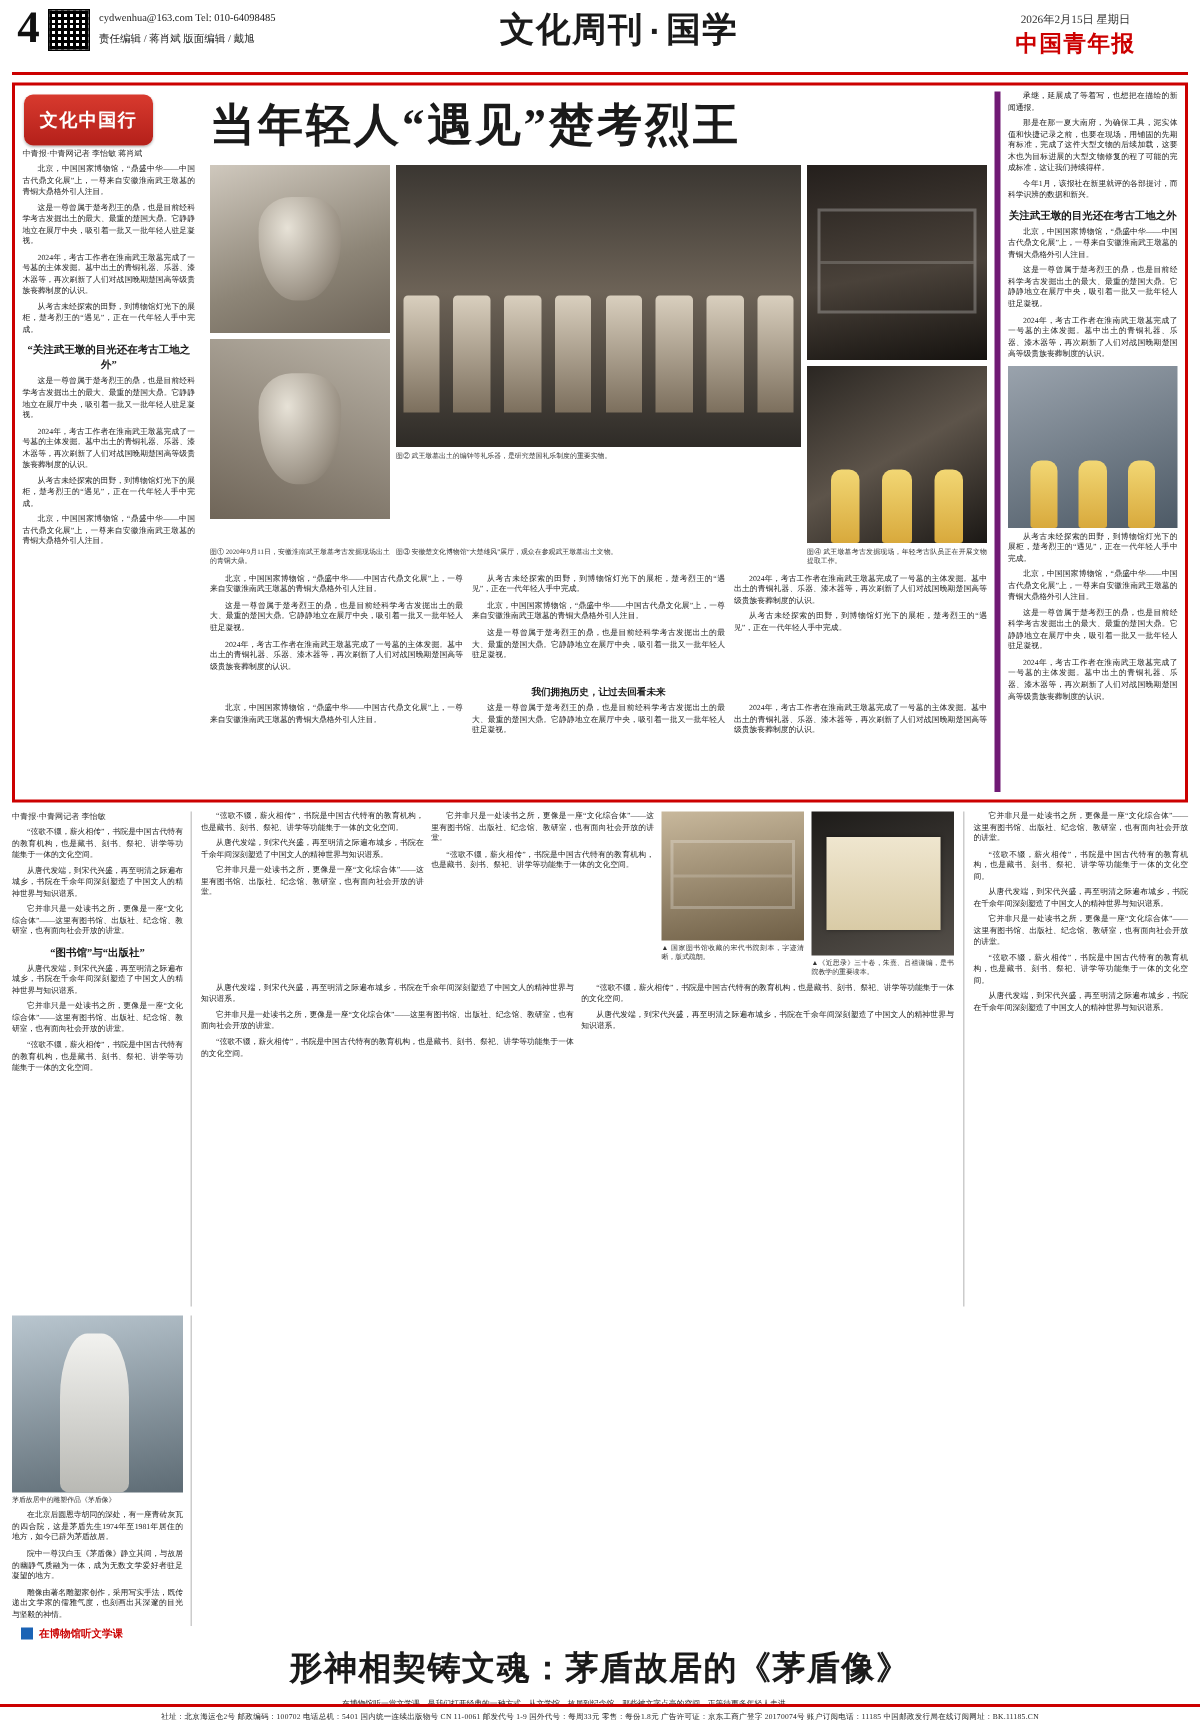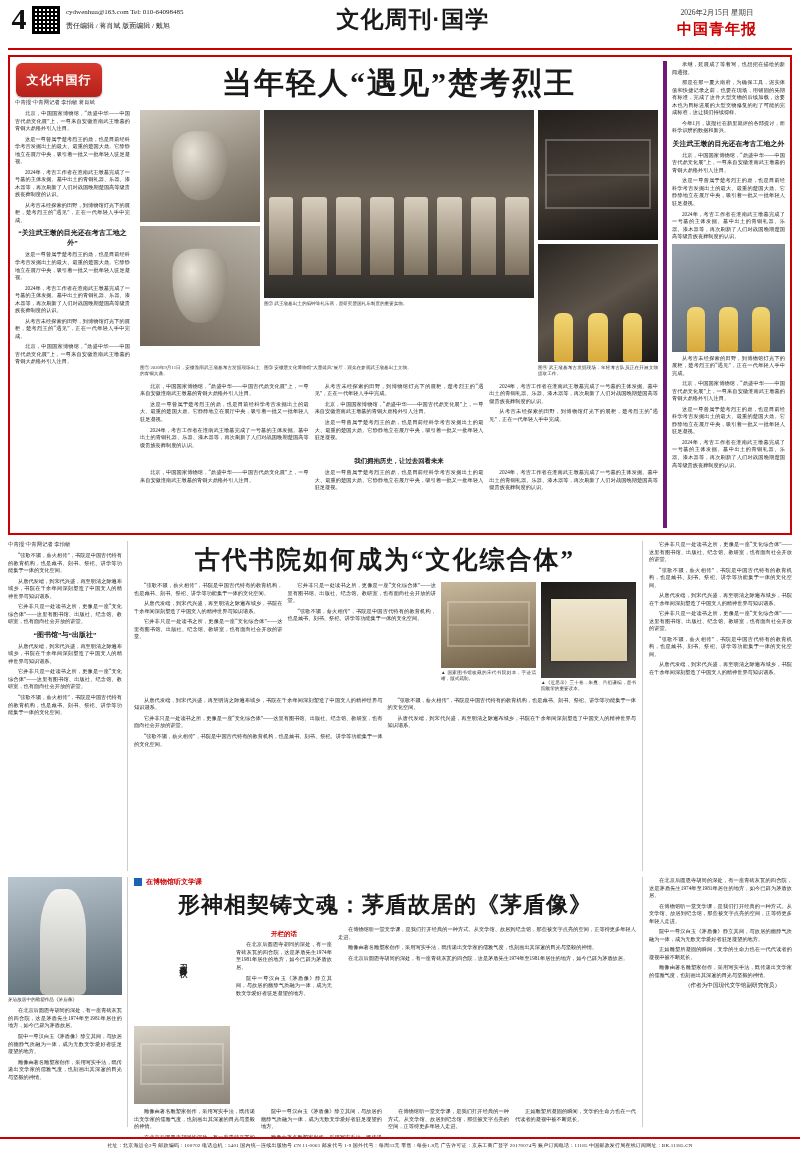--- a/index.html
+++ b/index.html
@@ -13,39 +13,39 @@
   
   .masthead{display:flex;align-items:flex-start;height:44px;border-bottom:2px solid #c00;padding-top:4px;}
   .pg-num{font-size:30px;font-weight:bold;color:#111;line-height:1;width:22px;text-align:center;font-family:"Liberation Serif",serif;}
   .qr{width:26px;height:26px;margin:2px 6px 0 2px;background:
      repeating-linear-gradient(90deg,#000 0 2px,#fff 2px 4px),
      repeating-linear-gradient(0deg,#000 0 2px,transparent 2px 4px);
      background-blend-mode:multiply;border:1px solid #000;}
   .contact{font-size:7px;line-height:1.5;color:#222;padding-top:3px;}
   .contact .row2{margin-top:3px;}
   .title-wrap{flex:1;text-align:center;}
-  .main-title{font-family:Liberation Sans, sans-serif;font-size:23px;font-weight:bold;letter-spacing:1px;}
+  .main-title{font-family:Liberation Mono, monospace;font-size:23px;font-weight:bold;letter-spacing:1px;}
   .right-info{text-align:center;font-size:7.5px;padding-top:4px;min-width:150px;}
   .brandcn{color:#c00;font-family:"Liberation Serif",serif;font-size:15px;font-weight:bold;letter-spacing:1px;margin-top:2px;}
   .date{color:#333;}
 
   
   .cn{font-family:"Liberation Serif","DejaVu Serif",serif;}
   .tiny{font-size:5.2px;line-height:1.45;text-align:justify;color:#222;}
   .tiny p{margin:0 0 3px 0;text-indent:10px;}
   .sub-h{font-size:7px;font-weight:bold;text-align:center;margin:4px 0 3px;}
   .caption{font-size:4.6px;line-height:1.4;color:#333;text-align:justify;}
 
   
   .secA{position:relative;border:2px solid #c00;margin-top:5px;padding:4px 5px 5px;height:480px;box-sizing:border-box;display:flex;}
   .logo-badge{position:absolute;left:6px;top:6px;width:86px;height:34px;border-radius:6px;background:linear-gradient(#d83a2e,#b4201a);color:#fff;display:flex;align-items:center;justify-content:center;font-size:12px;font-weight:bold;letter-spacing:1px;box-shadow:0 1px 2px rgba(0,0,0,.3);}
   .colA1{width:120px;padding-right:5px;box-sizing:border-box;}
   .colA2{flex:1;padding:0 5px;box-sizing:border-box;}
   .colA3{width:122px;padding-left:5px;box-sizing:border-box;border-left:4px solid #701a75;}
-  .headA{text-align:center;margin:2px 0 6px;}
+  .headA{margin:2px 0 6px;}
   .headA .h{font-size:30px;font-weight:bold;letter-spacing:2px;font-family:"Liberation Serif",serif;}
   .byline{font-size:5.4px;color:#333;margin-bottom:4px;}
   .imgbox{background:#8c8278;position:relative;overflow:hidden;}
   .photo1{height:112px;background:linear-gradient(160deg,#cfc8bd,#8d8577 60%,#6d6458);}
   .photo2{height:120px;background:linear-gradient(200deg,#b9b2a6,#6f6558);margin-top:4px;}
   .photoWide{height:188px;background:linear-gradient(180deg,#3a3631,#6d6357 45%,#2e2b27);}
   .photo3{height:130px;background:linear-gradient(170deg,#241f1c,#4a423a 55%,#15120f);}
   .photo4{height:118px;background:linear-gradient(150deg,#2a2622,#5d544a 50%,#1b1815);margin-top:4px;}
   .photo5{height:108px;background:linear-gradient(160deg,#9aa3ad,#4d5a66);}
   .vase{position:absolute;left:50%;top:50%;transform:translate(-50%,-50%);width:46%;height:62%;background:radial-gradient(ellipse at 35% 30%,#e7e2d7,#9a9184 70%,#6a6256);border-radius:40% 40% 45% 45%/30% 30% 60% 60%;}
@@ -61,21 +61,21 @@
   .secB{margin-top:6px;display:flex;height:330px;}
   .colB1{width:120px;padding-right:5px;box-sizing:border-box;border-right:1px solid #ccc;}
   .colB2{flex:1;padding:0 6px;box-sizing:border-box;}
   .colB3{width:150px;padding-left:6px;box-sizing:border-box;border-left:1px solid #ccc;}
   .headB{font-size:25px;font-weight:bold;text-align:center;letter-spacing:2px;font-family:"Liberation Serif",serif;margin:2px 0 6px;}
   .bimg1{height:86px;background:linear-gradient(170deg,#c8b89c,#6f5f46);}
   .bimg3{height:96px;background:linear-gradient(160deg,#1d1b19,#55504a);}
   .scroll{position:absolute;left:10%;right:10%;top:18%;bottom:18%;background:linear-gradient(#efe6cf,#d9cba6);box-shadow:0 0 3px rgba(0,0,0,.4);}
 
   
-  .secC{margin-top:6px;display:flex;height:250px;}
+  .secC{margin-top:6px;display:flex;height:250px;flex-direction:column;}
   .colC1{width:120px;padding-right:5px;box-sizing:border-box;border-right:1px solid #ccc;}
   .colC2{flex:1;padding:0 6px;box-sizing:border-box;}
   .colC3{width:150px;padding-left:6px;box-sizing:border-box;border-left:1px solid #ccc;}
   .tagline{display:flex;align-items:center;font-size:7px;color:#c00;font-weight:bold;margin-bottom:3px;}
   .tagline .bk{width:8px;height:8px;background:#1b63b5;margin-right:4px;}
   .headC{font-size:22px;font-weight:bold;text-align:center;letter-spacing:1px;font-family:"Liberation Serif",serif;margin:2px 0 6px;}
   .cimg1{height:118px;background:linear-gradient(170deg,#b9c6cf,#5d6b74);}
   .statue{position:absolute;left:28%;width:40%;top:10%;bottom:0;background:linear-gradient(#f2f2ef,#b9b9b4);border-radius:40% 40% 6px 6px;}
   .cimg2{height:78px;background:linear-gradient(170deg,#d8d2c6,#8d8madd);background:linear-gradient(170deg,#d8d2c6,#8d857a);margin-top:30px;}
   .vtitle{writing-mode:vertical-rl;font-size:8px;font-weight:bold;letter-spacing:2px;height:70px;margin:0 auto;}
@@ -243,21 +243,20 @@
       </div>
       <div class="sub-h">“图书馆”与“出版社”</div>
       <div class="tiny">
         <p>从唐代发端，到宋代兴盛，再至明清之际遍布城乡，书院在千余年间深刻塑造了中国文人的精神世界与知识谱系。</p>
         <p>它并非只是一处读书之所，更像是一座“文化综合体”——这里有图书馆、出版社、纪念馆、教研室，也有面向社会开放的讲堂。</p>
         <p>“弦歌不辍，薪火相传”，书院是中国古代特有的教育机构，也是藏书、刻书、祭祀、讲学等功能集于一体的文化空间。</p>
       </div>
     </div>
 
     <div class="colB2">
-      <div class="headB">古代书院如何成为“文化综合体”</div>
       <div style="display:flex;gap:5px;">
         <div style="flex:1" class="tiny">
           <p>“弦歌不辍，薪火相传”，书院是中国古代特有的教育机构，也是藏书、刻书、祭祀、讲学等功能集于一体的文化空间。</p>
             <p>从唐代发端，到宋代兴盛，再至明清之际遍布城乡，书院在千余年间深刻塑造了中国文人的精神世界与知识谱系。</p>
             <p>它并非只是一处读书之所，更像是一座“文化综合体”——这里有图书馆、出版社、纪念馆、教研室，也有面向社会开放的讲堂。</p>
         </div>
         <div style="flex:1" class="tiny">
           <p>它并非只是一处读书之所，更像是一座“文化综合体”——这里有图书馆、出版社、纪念馆、教研室，也有面向社会开放的讲堂。</p>
             <p>“弦歌不辍，薪火相传”，书院是中国古代特有的教育机构，也是藏书、刻书、祭祀、讲学等功能集于一体的文化空间。</p>
         </div>

